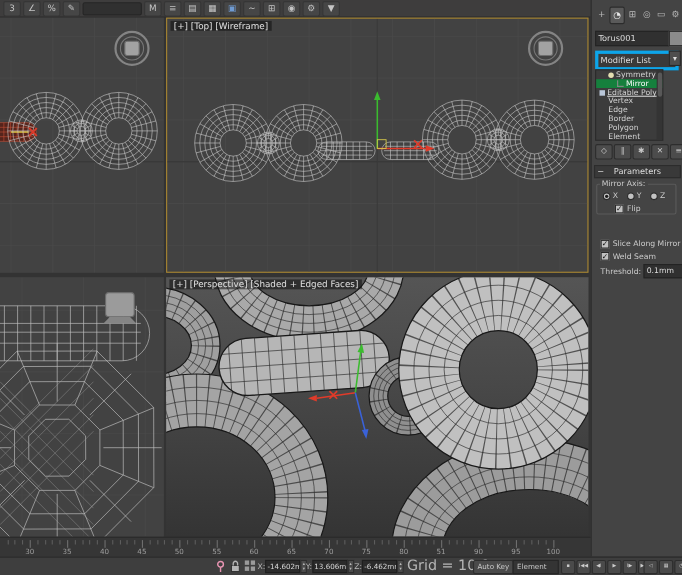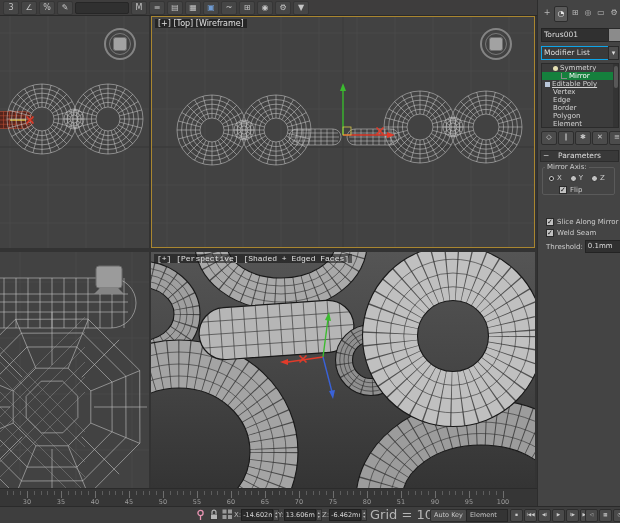--- a/index.html
+++ b/index.html
@@ -11,37 +11,37 @@
   .tb-icon{width:14px;height:12px;font-size:8px;line-height:12px;text-align:center;color:#c5c5c5;
            background:#464646;border:1px solid #363636;border-radius:2px;flex:0 0 auto;}
   .tb-wide{width:52px;height:10px;background:#303030;border:1px solid #262626;border-radius:2px;flex:0 0 auto;}
   
   .vp{position:absolute;background:#424242;overflow:hidden;}
   .vp svg{position:absolute;left:0;top:0;}
   .vp-topleft{left:0;top:16px;width:149px;height:232px;}
   .vp-top{left:151px;top:16px;width:382px;height:230px;border:1px solid #a98630;}
   .vp-botleft{left:0;top:252px;width:149px;height:236px;}
   .vp-persp{left:151px;top:252px;width:384px;height:236px;
-            background:linear-gradient(#555 0%,#474747 45%,#343434 100%);font-family:Liberation Mono, monospace;}
+            background:linear-gradient(#555 0%,#474747 45%,#343434 100%);}
   .vp-label{position:absolute;left:3px;top:2px;font-size:8px;color:#e0e0e0;
             background:rgba(15,15,15,.55);padding:0 3px;z-index:5;white-space:nowrap;}
   
   .cmd{position:absolute;left:537px;top:0;width:83px;height:506px;background:#444;
        border-left:1px solid #2d2d2d;box-sizing:border-box;}
   .cp-tabs{position:absolute;left:3px;top:6px;display:flex;gap:1px;}
   .cp-tab{width:12px;height:14px;font-size:8px;line-height:14px;text-align:center;color:#bbb;border-radius:2px;}
   .cp-tab.active{background:#5a5a5a;border:1px solid #2c2c2c;color:#e8e8e8;}
   .cp-field{position:absolute;left:3px;top:28px;width:62px;height:12px;background:#303030;border:1px solid #242424;
             color:#ddd;font-size:7.5px;line-height:12px;padding:0 2px;}
   .cp-swatch{position:absolute;left:70px;top:28px;width:11px;height:12px;background:#8b8b8b;border:1px solid #2a2a2a;}
-  .cp-drop{position:absolute;left:3px;top:46px;width:66px;height:12px;background:#3a3a3a;border:1px solid #0ea5e9;
+  .cp-drop{position:absolute;left:3px;top:46px;width:66px;height:12px;background:#3a3a3a;border:3px solid #0ea5e9;
            color:#ddd;font-size:7.5px;line-height:12px;padding:0 2px;}
   .cp-droparrow{position:absolute;left:70px;top:46px;width:11px;height:14px;background:#4e4e4e;border:1px solid #2a2a2a;
            box-sizing:border-box;text-align:center;line-height:12px;font-size:7px;color:#ddd;}
-  .cp-stack{position:absolute;left:3px;top:63px;width:78px;height:65px;background:#3c3c3c;border:1px solid #2b2b2b;box-sizing:border-box;}
+  .cp-stack{position:absolute;left:3px;top:63px;width:62px;height:65px;background:#3c3c3c;border:1px solid #2b2b2b;box-sizing:border-box;}
   .stack-row{height:8px;line-height:8px;font-size:7px;color:#d2d2d2;white-space:nowrap;display:flex;align-items:center;}
   .stack-row.sel{background:#15803d;color:#fff;}
   .dot{width:5px;height:5px;border-radius:50%;background:#e4dfb2;margin-right:2px;flex:0 0 auto;}
   .sq{width:5px;height:5px;background:#b9c6d8;margin-right:2px;flex:0 0 auto;}
   .treeline{width:5px;height:5px;border-left:1px solid #8a8a8a;border-bottom:1px solid #8a8a8a;margin-right:2px;flex:0 0 auto;}
   .stack-scroll{position:absolute;right:0;top:0;width:5px;height:63px;background:#343434;}
   .stack-thumb{position:absolute;right:0.5px;top:2px;width:4px;height:22px;background:#585858;border-radius:2px;}
   .cp-stackbar{position:absolute;left:3px;top:131px;display:flex;gap:1px;}
   .sb-btn{width:14px;height:12px;background:#4c4c4c;border:1px solid #2d2d2d;border-radius:2px;
           font-size:7px;line-height:11px;text-align:center;color:#c9c9c9;}

